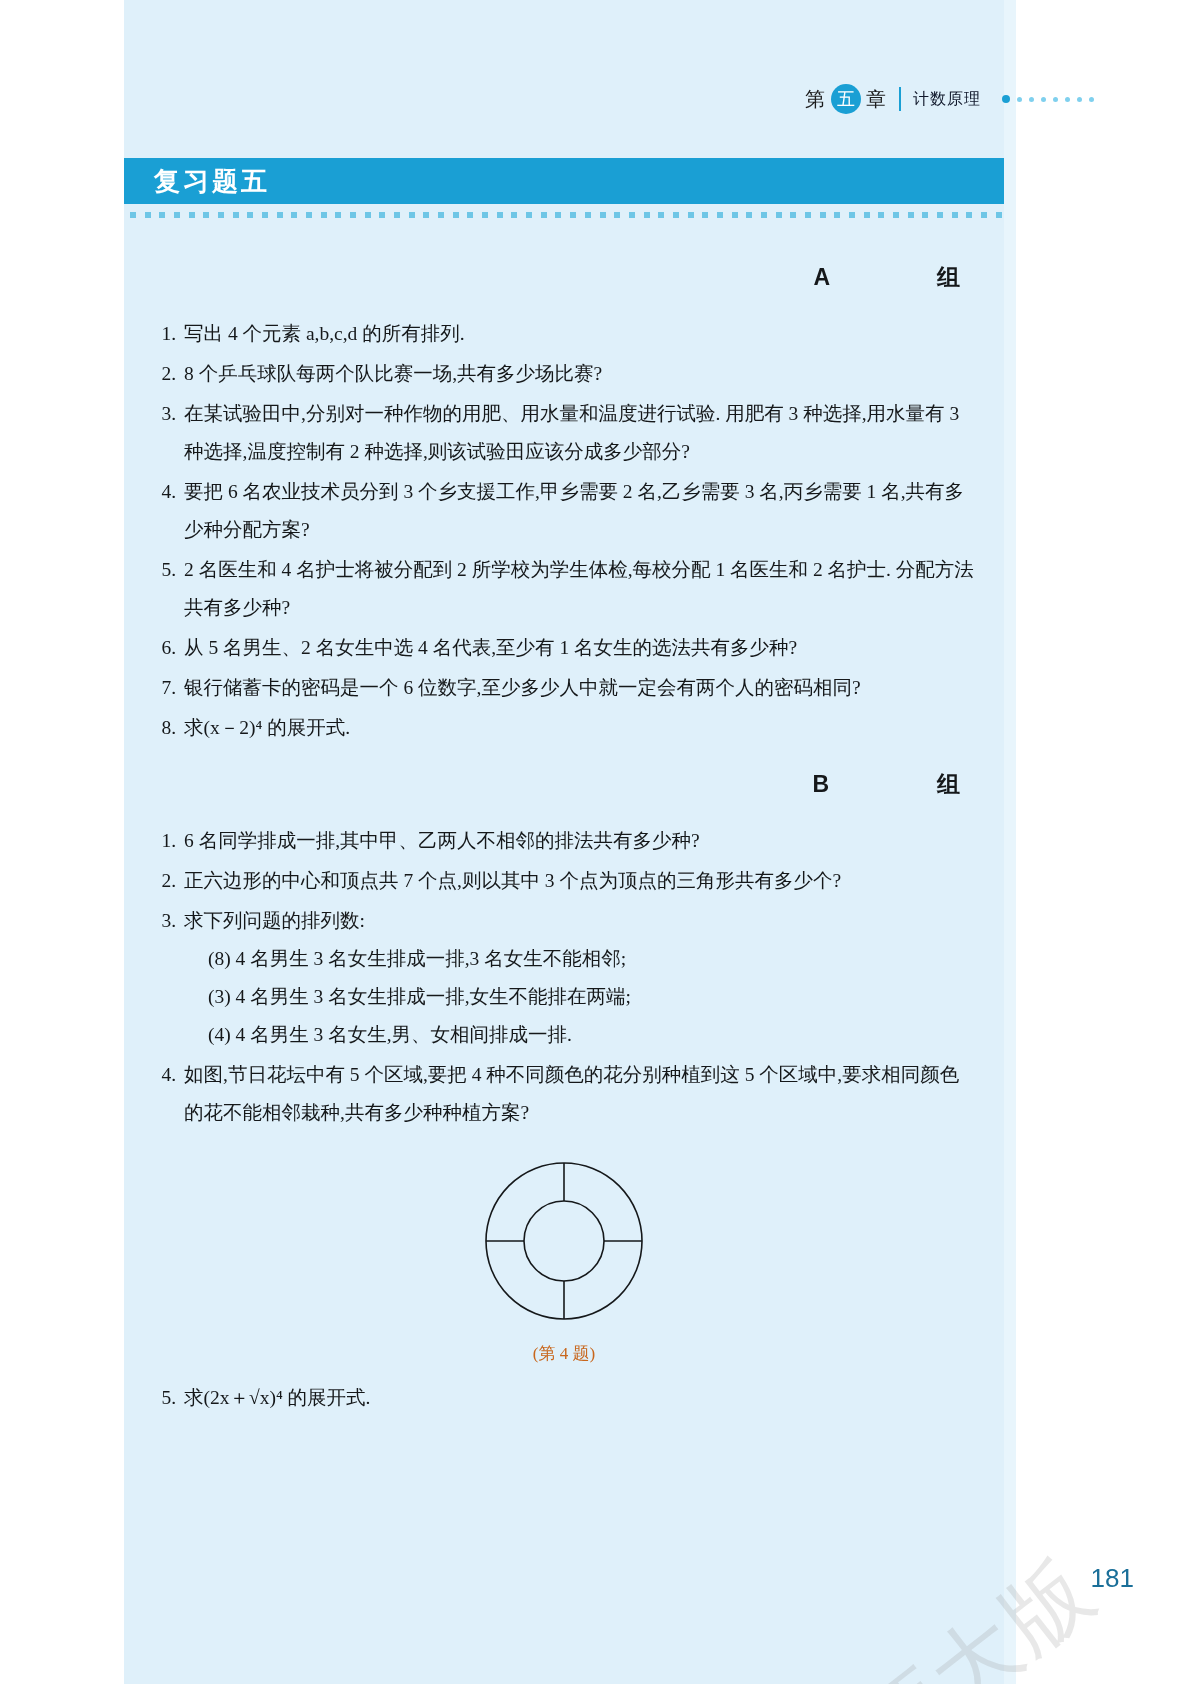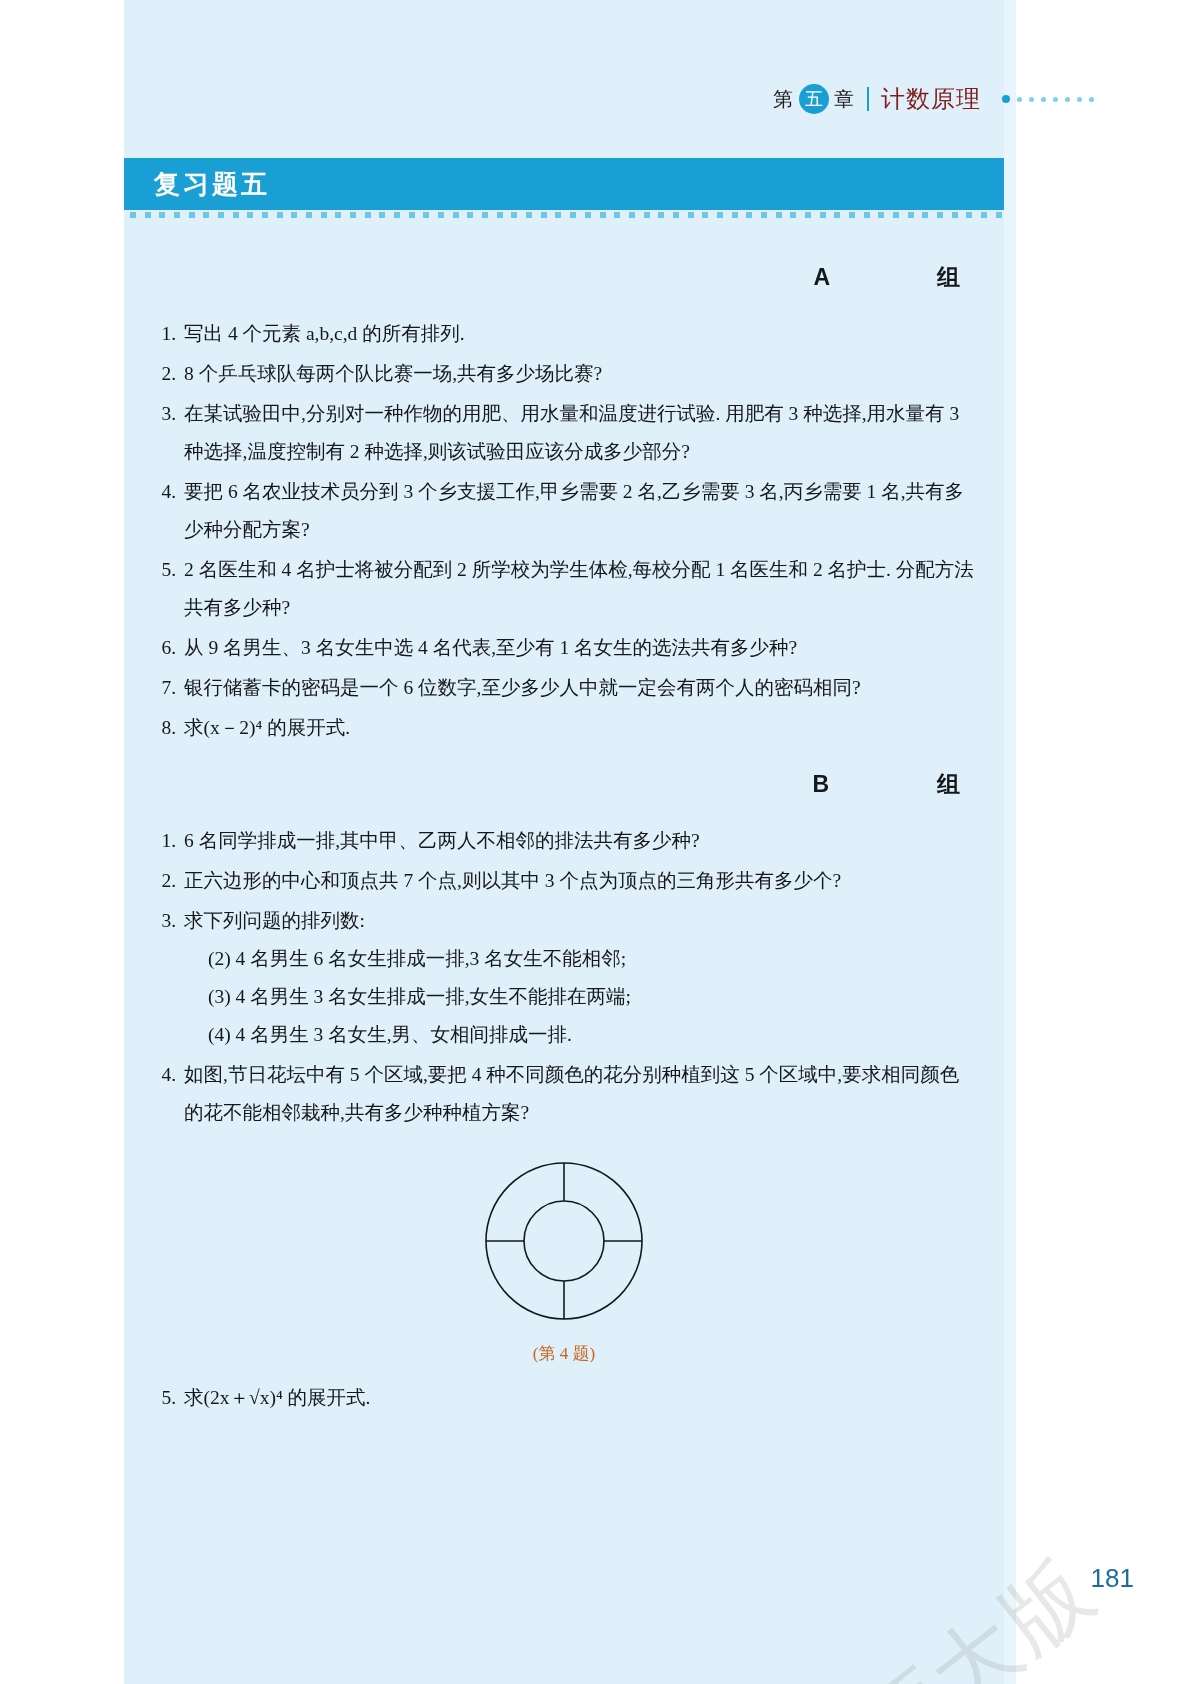--- a/index.html
+++ b/index.html
@@ -60,22 +60,22 @@
     margin: 0 5px;
   }
   .chap-sep {
     display: inline-block;
     width: 2px;
     height: 24px;
     background: #1a9fd4;
     margin: 0 12px;
   }
   .chap-title {
-    font-size: 24px;
-    color: #7f1d1d;
+    font-size: 16px;
+    color: #0f172a;
     letter-spacing: 1px;
   }
   .header-dots {
     display: flex;
     align-items: center;
     margin-left: 14px;
   }
   .header-dots .d {
     width: 5px;
     height: 5px;
@@ -88,21 +88,21 @@
     height: 8px;
     background: #1a9fd4;
   }
 
   
   .title-bar {
     position: absolute;
     left: 124px;
     top: 158px;
     width: 880px;
-    height: 52px;
+    height: 46px;
     background: #1a9fd4;
     display: flex;
     align-items: center;
   }
   .title-bar .t {
     color: #ffffff;
     font-size: 26px;
     font-weight: bold;
     margin-left: 30px;
     letter-spacing: 3px;
@@ -321,21 +321,21 @@
     <li class="qitem">
       <span class="qnum">4.</span>
       <span class="qtext">要把 6 名农业技术员分到 3 个乡支援工作,甲乡需要 2 名,乙乡需要 3 名,丙乡需要 1 名,共有多少种分配方案?</span>
     </li>
     <li class="qitem">
       <span class="qnum">5.</span>
       <span class="qtext">2 名医生和 4 名护士将被分配到 2 所学校为学生体检,每校分配 1 名医生和 2 名护士. 分配方法共有多少种?</span>
     </li>
     <li class="qitem">
       <span class="qnum">6.</span>
-      <span class="qtext">从 9 名男生、3 名女生中选 4 名代表,至少有 1 名女生的选法共有多少种?</span>
+      <span class="qtext">从 5 名男生、2 名女生中选 4 名代表,至少有 1 名女生的选法共有多少种?</span>
     </li>
     <li class="qitem">
       <span class="qnum">7.</span>
       <span class="qtext">银行储蓄卡的密码是一个 6 位数字,至少多少人中就一定会有两个人的密码相同?</span>
     </li>
     <li class="qitem">
       <span class="qnum">8.</span>
       <span class="qtext">求(x－2)⁴ 的展开式.</span>
     </li>
   </ul>
@@ -348,21 +348,21 @@
     </li>
     <li class="qitem">
       <span class="qnum">2.</span>
       <span class="qtext">正六边形的中心和顶点共 7 个点,则以其中 3 个点为顶点的三角形共有多少个?</span>
     </li>
     <li class="qitem">
       <span class="qnum">3.</span>
       <span class="qtext">
         <span>求下列问题的排列数:</span>
         <ul class="sub-list">
-          <li class="sub-item">(2) 4 名男生 6 名女生排成一排,3 名女生不能相邻;</li>
+          <li class="sub-item">(8) 4 名男生 3 名女生排成一排,3 名女生不能相邻;</li>
           <li class="sub-item">(3) 4 名男生 3 名女生排成一排,女生不能排在两端;</li>
           <li class="sub-item">(4) 4 名男生 3 名女生,男、女相间排成一排.</li>
         </ul>
       </span>
     </li>
     <li class="qitem">
       <span class="qnum">4.</span>
       <span class="qtext">如图,节日花坛中有 5 个区域,要把 4 种不同颜色的花分别种植到这 5 个区域中,要求相同颜色的花不能相邻栽种,共有多少种种植方案?</span>
     </li>
   </ul>

